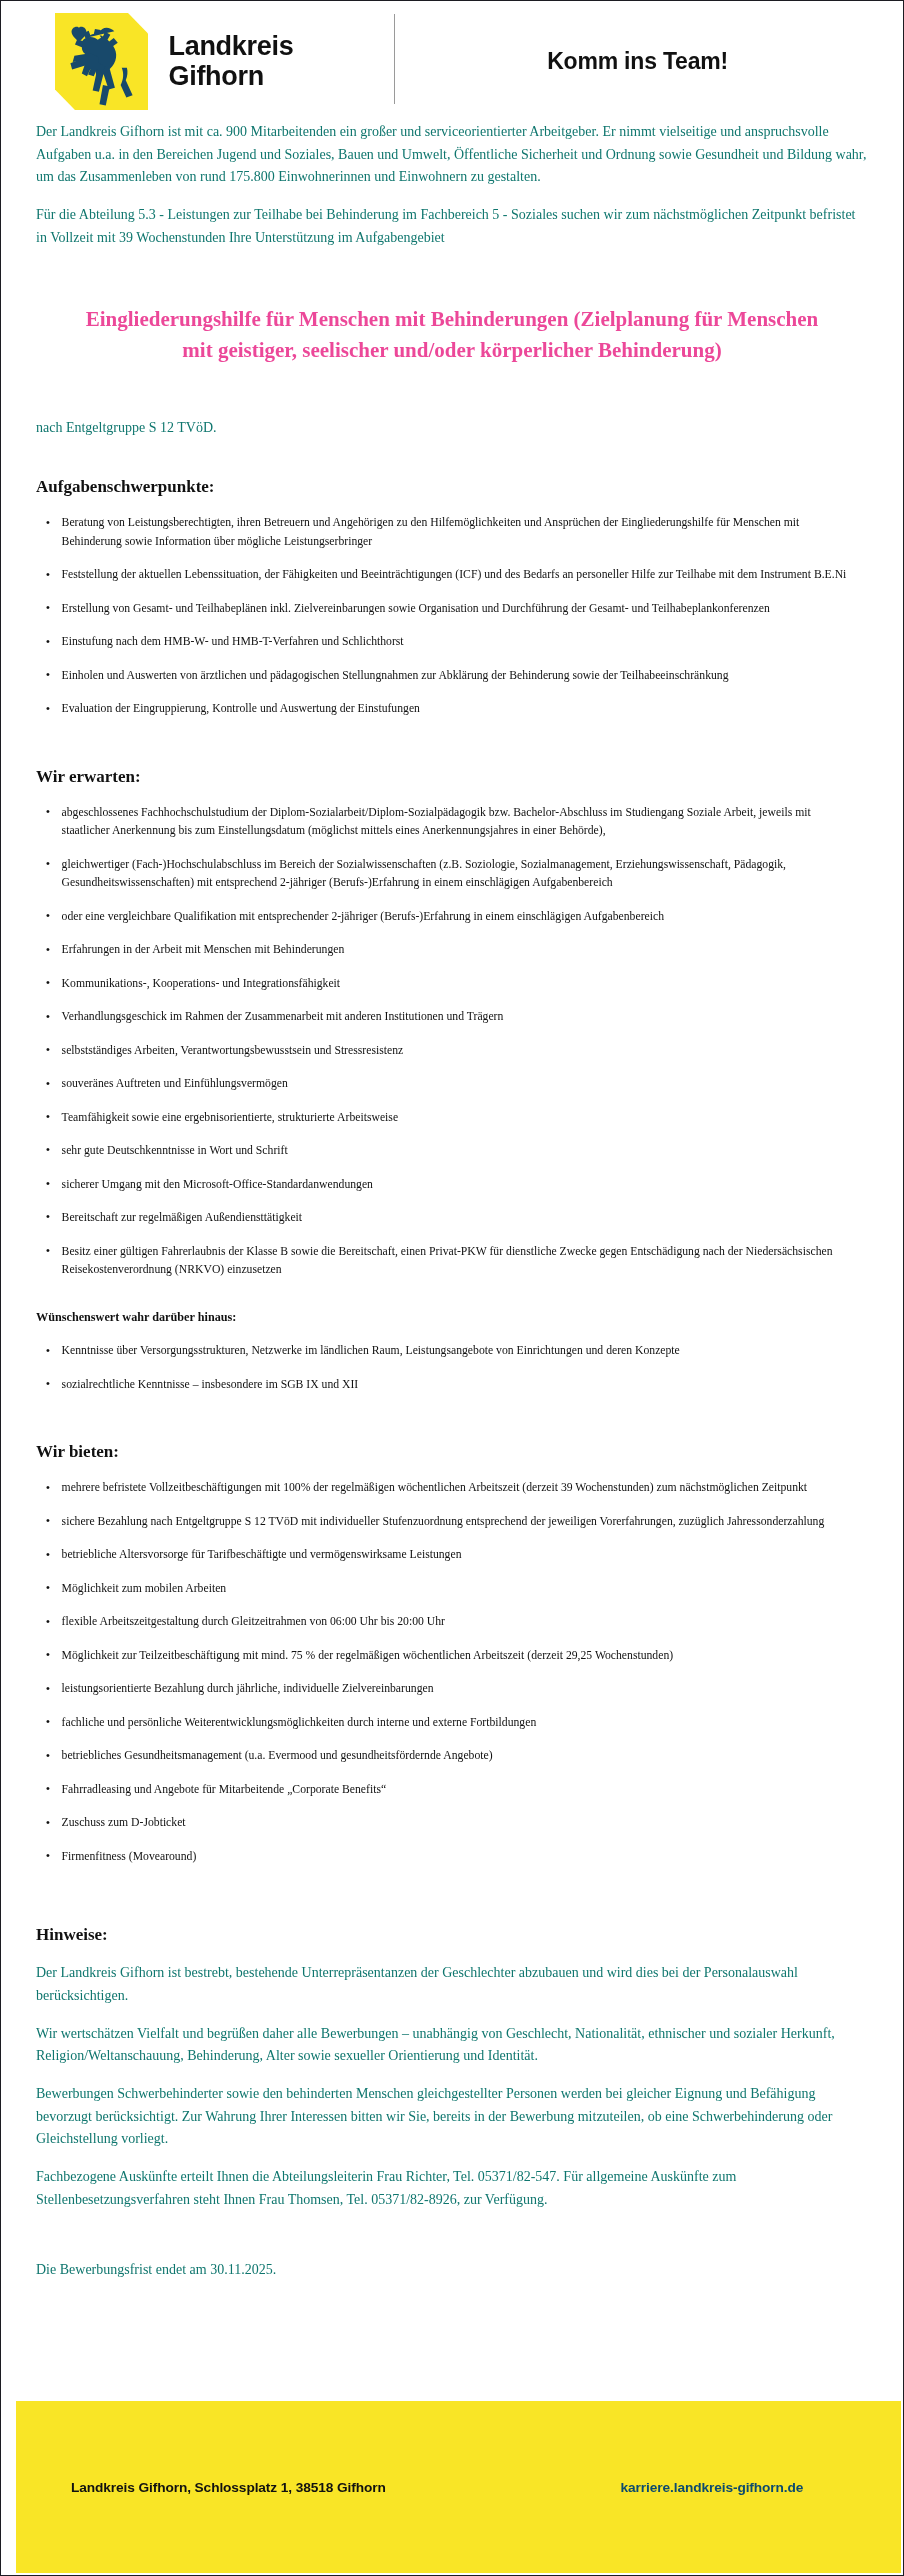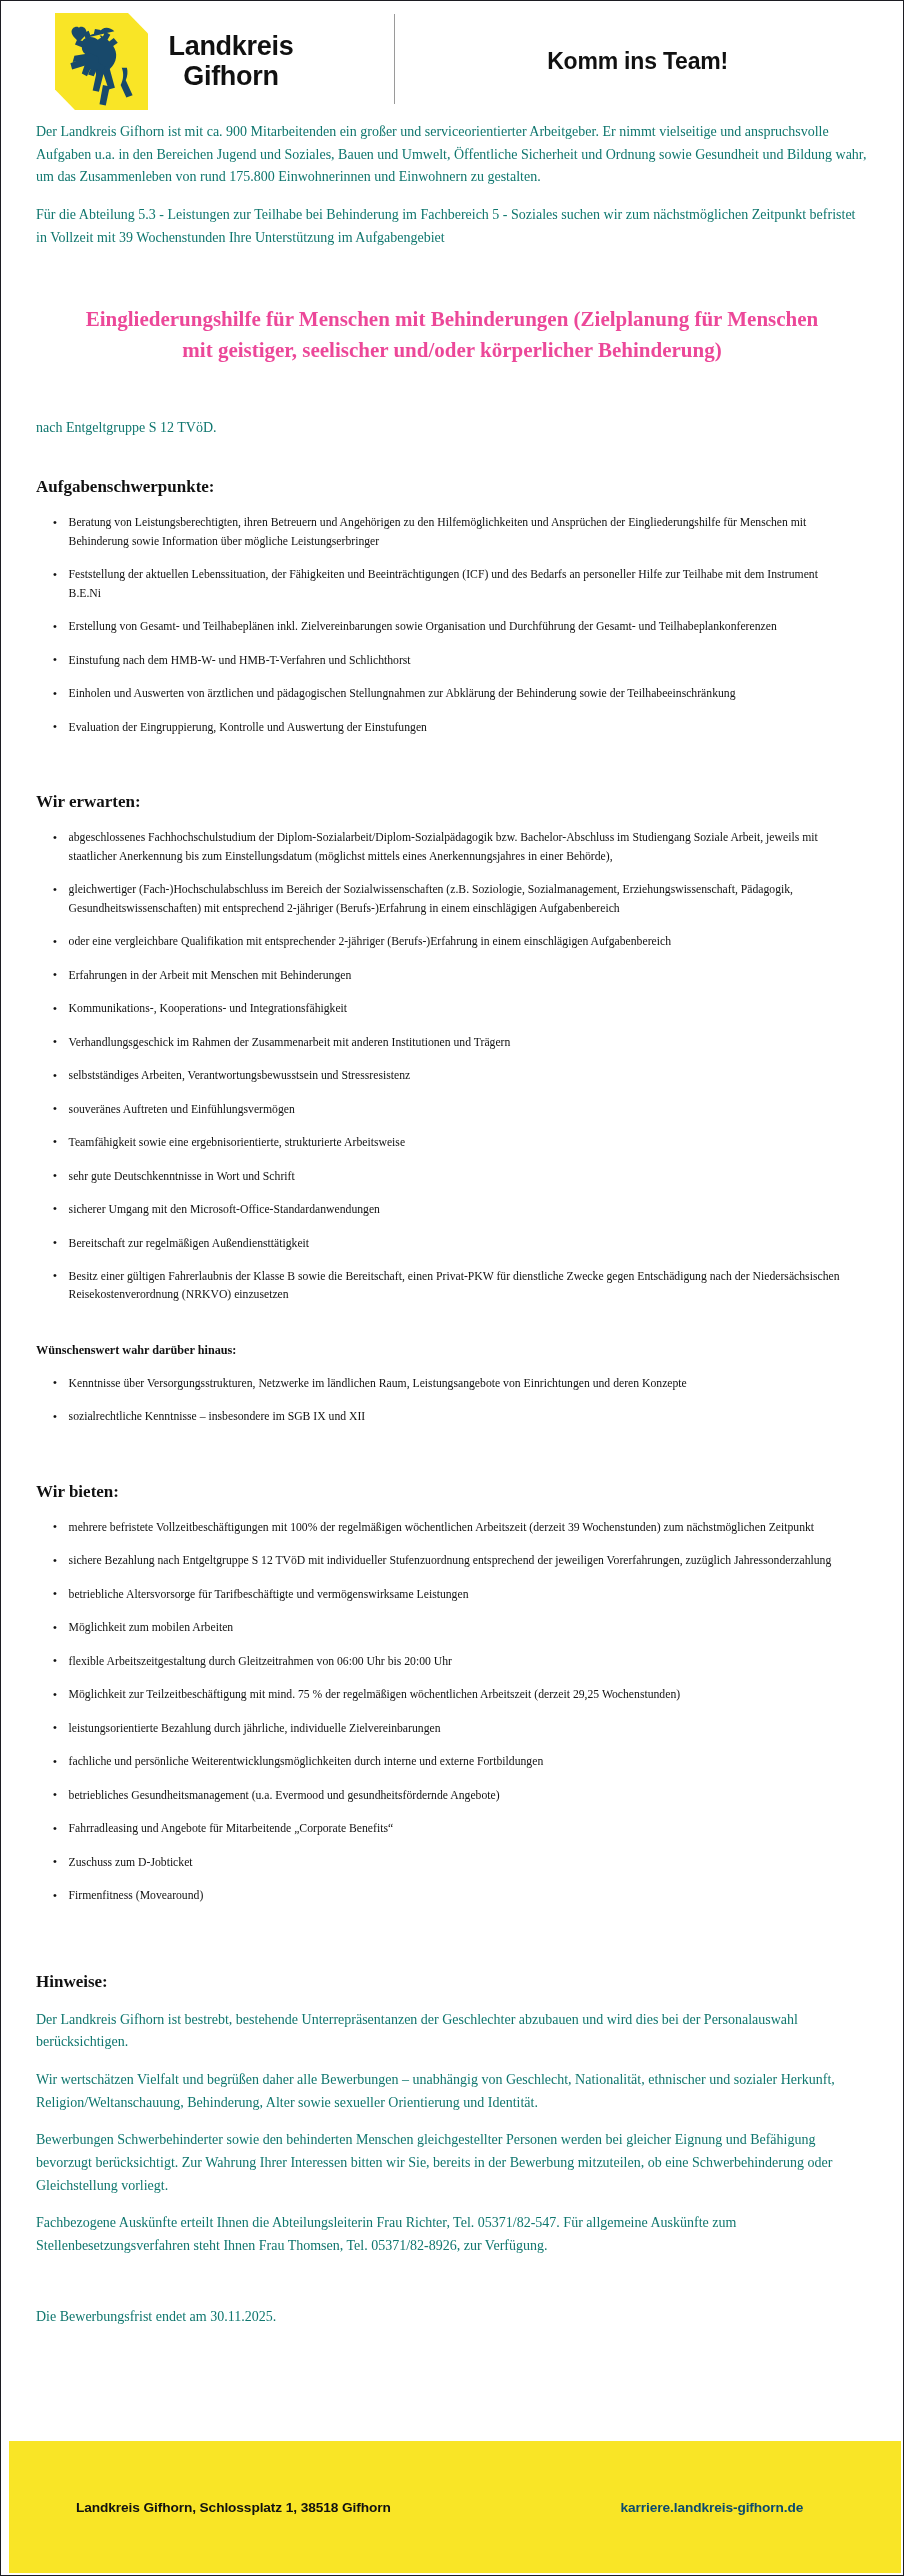--- a/index.html
+++ b/index.html
@@ -31,21 +31,20 @@
     height: 120px;
     padding: 0;
     box-sizing: border-box;
   }
   .brand {
     display: flex;
     align-items: center;
     width: 393px;
     padding-left: 54px;
     box-sizing: border-box;
-    text-align: center;
   }
   .logo-mark {
     width: 93px;
     height: 97px;
     flex: 0 0 auto;
   }
   .brand-name {
     margin-left: 20.5px;
     font-family: "Liberation Sans", "DejaVu Sans", sans-serif;
     font-weight: bold;
@@ -111,21 +110,21 @@
   }
   h3.sub-head {
     font-size: 12.2px;
     font-weight: bold;
     color: #111111;
     margin: 0 0 17px 0;
   }
 
   ul.bullets {
     list-style: none;
-    margin: 15px;
+    margin: 8px;
     padding: 0;
   }
   ul.bullets > li {
     position: relative;
     padding-left: 17.6px;
     margin: 0 0 15px 0;
     font-size: 11.7px;
     line-height: 1.58;
     color: #111111;
   }
@@ -136,29 +135,28 @@
     left: 1.7px;
     top: -0.6px;
     font-size: 12.5px;
     line-height: 1.58;
     color: #111111;
   }
 
   
   .footer {
     position: absolute;
-    left: 8px;
+    left: 15px;
     right: 1.7px;
     bottom: 1.7px;
-    height: 132px;
+    height: 172px;
     background: #f9e526;
     display: flex;
     align-items: center;
     box-sizing: border-box;
-    padding-left: 12px;
   }
   .footer-inner {
     width: 100%;
     display: flex;
     align-items: center;
     padding: 0 64px 0 55px;
     box-sizing: border-box;
   }
   .footer-address {
     font-family: "Liberation Sans", "DejaVu Sans", sans-serif;

